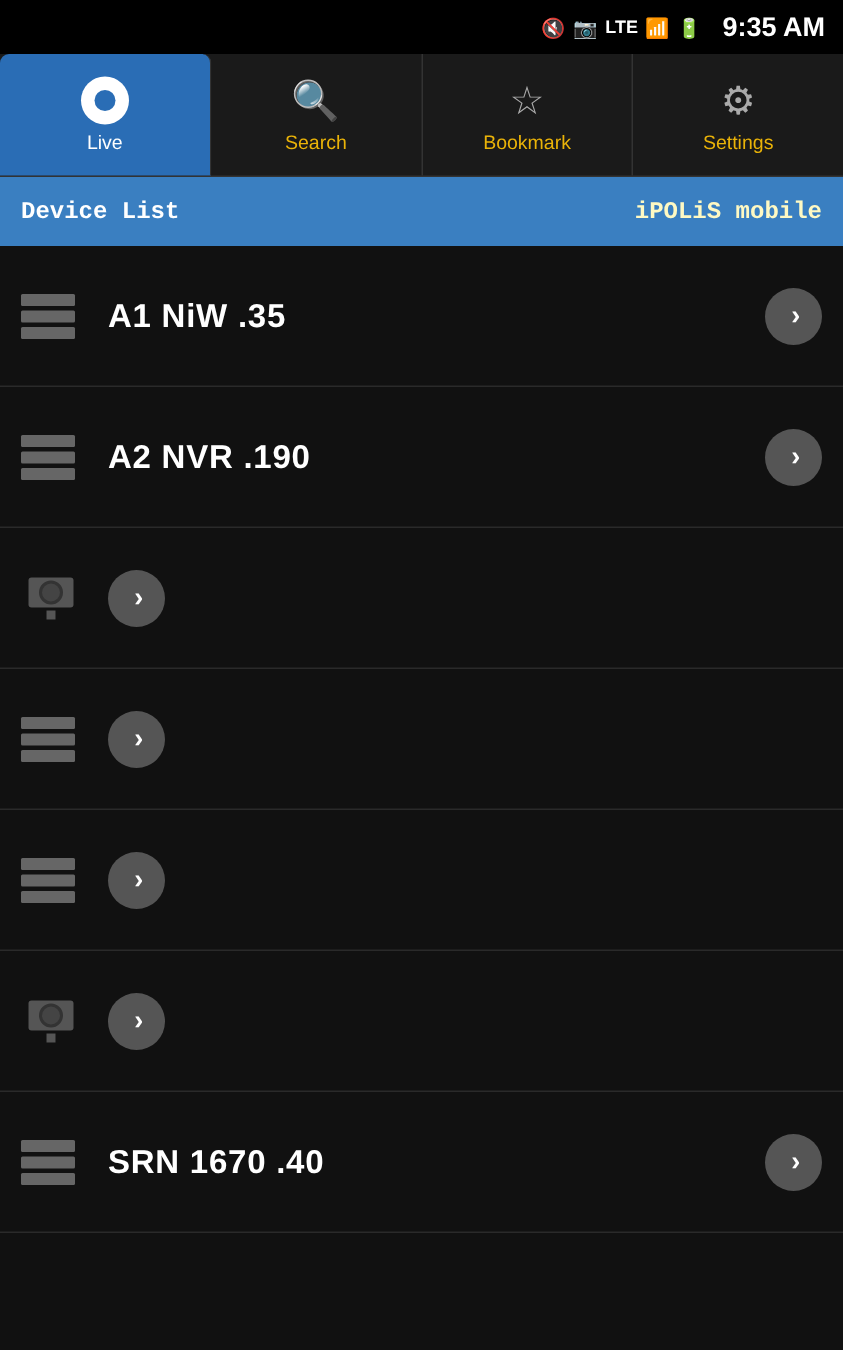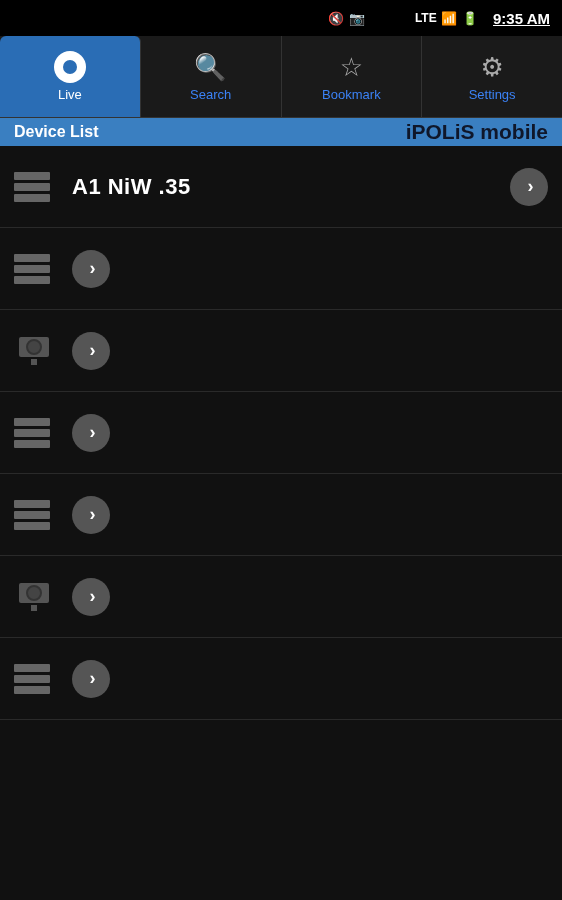--- a/index.html
+++ b/index.html
@@ -23,25 +23,24 @@
       justify-content: flex-end;
       padding: 0 12px;
       gap: 6px;
     }
     .status-icons {
       display: flex;
       align-items: center;
       gap: 5px;
     }
     .status-time {
-      font-size: 15px;
+      font-size: 18px;
       font-weight: bold;
       color: #fff;
       margin-left: 8px;
-      text-decoration: underline;
     }
     .status-icon-item {
       font-size: 13px;
       color: #fff;
     }
 
     
     .tab-bar {
       width: 100%;
       height: 82px;
@@ -63,21 +62,21 @@
     .tab-item.active {
       background: #2a6db5;
       border-radius: 6px 6px 0 0;
     }
     .tab-icon {
       font-size: 26px;
       color: #aaa;
     }
     .tab-label {
       font-size: 13px;
-      color: #3b82f6;
+      color: #eab308;
     }
     .tab-item.active .tab-label { color: #fff; }
 
     
     .live-icon {
       width: 32px;
       height: 32px;
       border-radius: 50%;
       background: #fff;
       display: flex;
@@ -90,48 +89,49 @@
       width: 14px;
       height: 14px;
       border-radius: 50%;
       background: #2a6db5;
       position: absolute;
     }
 
     
     .header-bar {
       width: 100%;
-      height: 28px;
+      height: 46px;
       background: #3a7fc1;
       display: flex;
       align-items: center;
       justify-content: space-between;
       padding: 0 14px;
+      font-family: Liberation Mono, monospace;
     }
     .header-title {
       font-size: 16px;
       font-weight: bold;
       color: #fff;
     }
     .header-brand {
-      font-size: 21px;
-      font-weight: bold;
-      color: #0f172a;
+      font-size: 16px;
+      font-weight: bold;
+      color: #fef9c3;
     }
 
     
     .device-list {
       width: 100%;
       background: #111;
     }
     .device-item {
       display: flex;
       align-items: center;
       padding: 0 14px;
-      height: 82px;
+      height: 94px;
       border-bottom: 1px solid #2a2a2a;
       cursor: pointer;
     }
     .device-icon {
       width: 40px;
       height: 36px;
       margin-right: 18px;
       flex-shrink: 0;
       display: flex;
       flex-direction: column;
@@ -212,21 +212,21 @@
       background: #555;
     }
   </style>
 </head>
 <body>
 
 <div class="status-bar">
   <div class="status-icons">
     <span class="status-icon-item">🔇</span>
     <span class="status-icon-item">📷</span>
-    <span class="status-icon-item" style="font-size:12px;font-weight:bold;margin-left:44px;">LTE</span>
+    <span class="status-icon-item" style="font-size:12px;font-weight:bold;">LTE</span>
     <span class="status-icon-item">📶</span>
     <span class="status-icon-item">🔋</span>
   </div>
   <span class="status-time">9:35 AM</span>
 </div>
 
 <div class="tab-bar">
   <div class="tab-item active">
     <div class="live-icon"></div>
     <span class="tab-label">Live</span>
@@ -265,20 +265,21 @@
     </div>
   </div>
     <div class="device-item">
     <div class="device-icon">
       <div class="icon-dvr">
       <div class="row1"></div>
       <div class="row2"></div>
       <div class="row3"></div>
     </div>
     </div>
+    <span class="device-name">A2 NVR .190</span>
     <div class="chevron-btn">
       <span>›</span>
     </div>
   </div>
     <div class="device-item">
     <div class="device-icon">
       <div class="icon-cam">
       <div class="cam-body"></div>
       <div class="cam-stand"></div>
     </div>
@@ -323,17 +324,18 @@
     </div>
   </div>
     <div class="device-item">
     <div class="device-icon">
       <div class="icon-dvr">
       <div class="row1"></div>
       <div class="row2"></div>
       <div class="row3"></div>
     </div>
     </div>
+    <span class="device-name">SRN 1670 .40</span>
     <div class="chevron-btn">
       <span>›</span>
     </div>
   </div>
   </div>
 
 </body></html>

